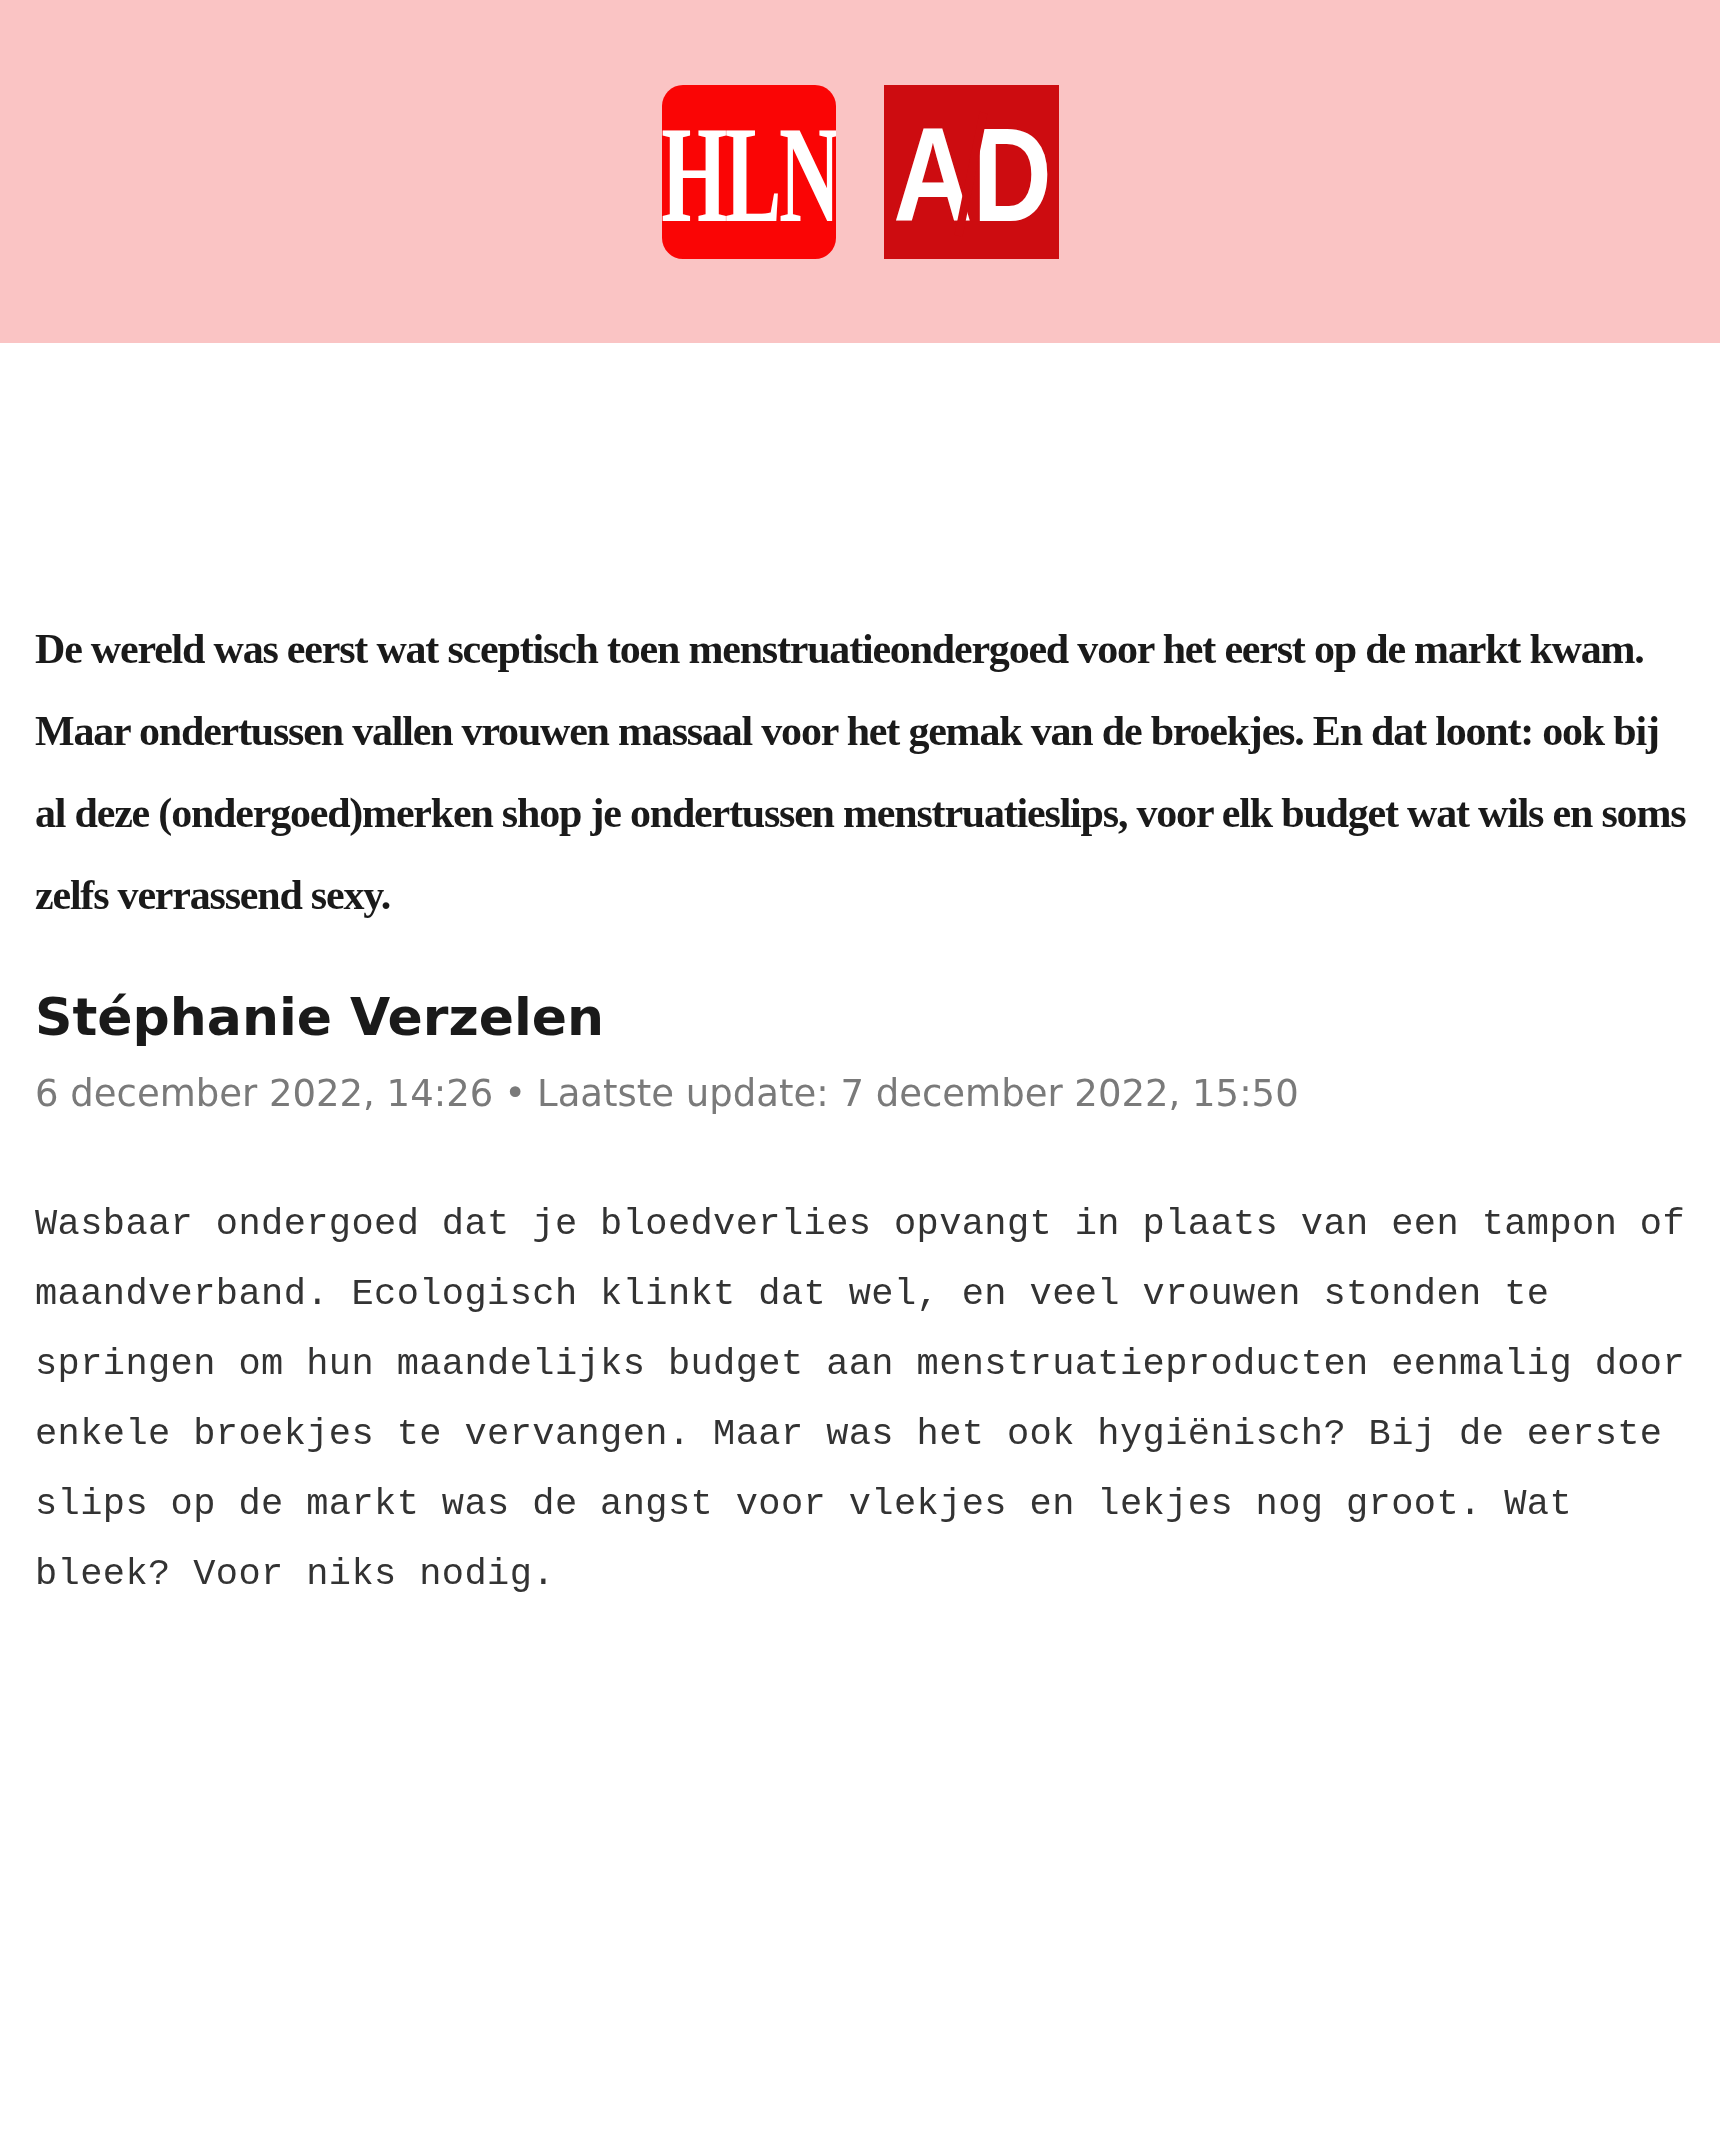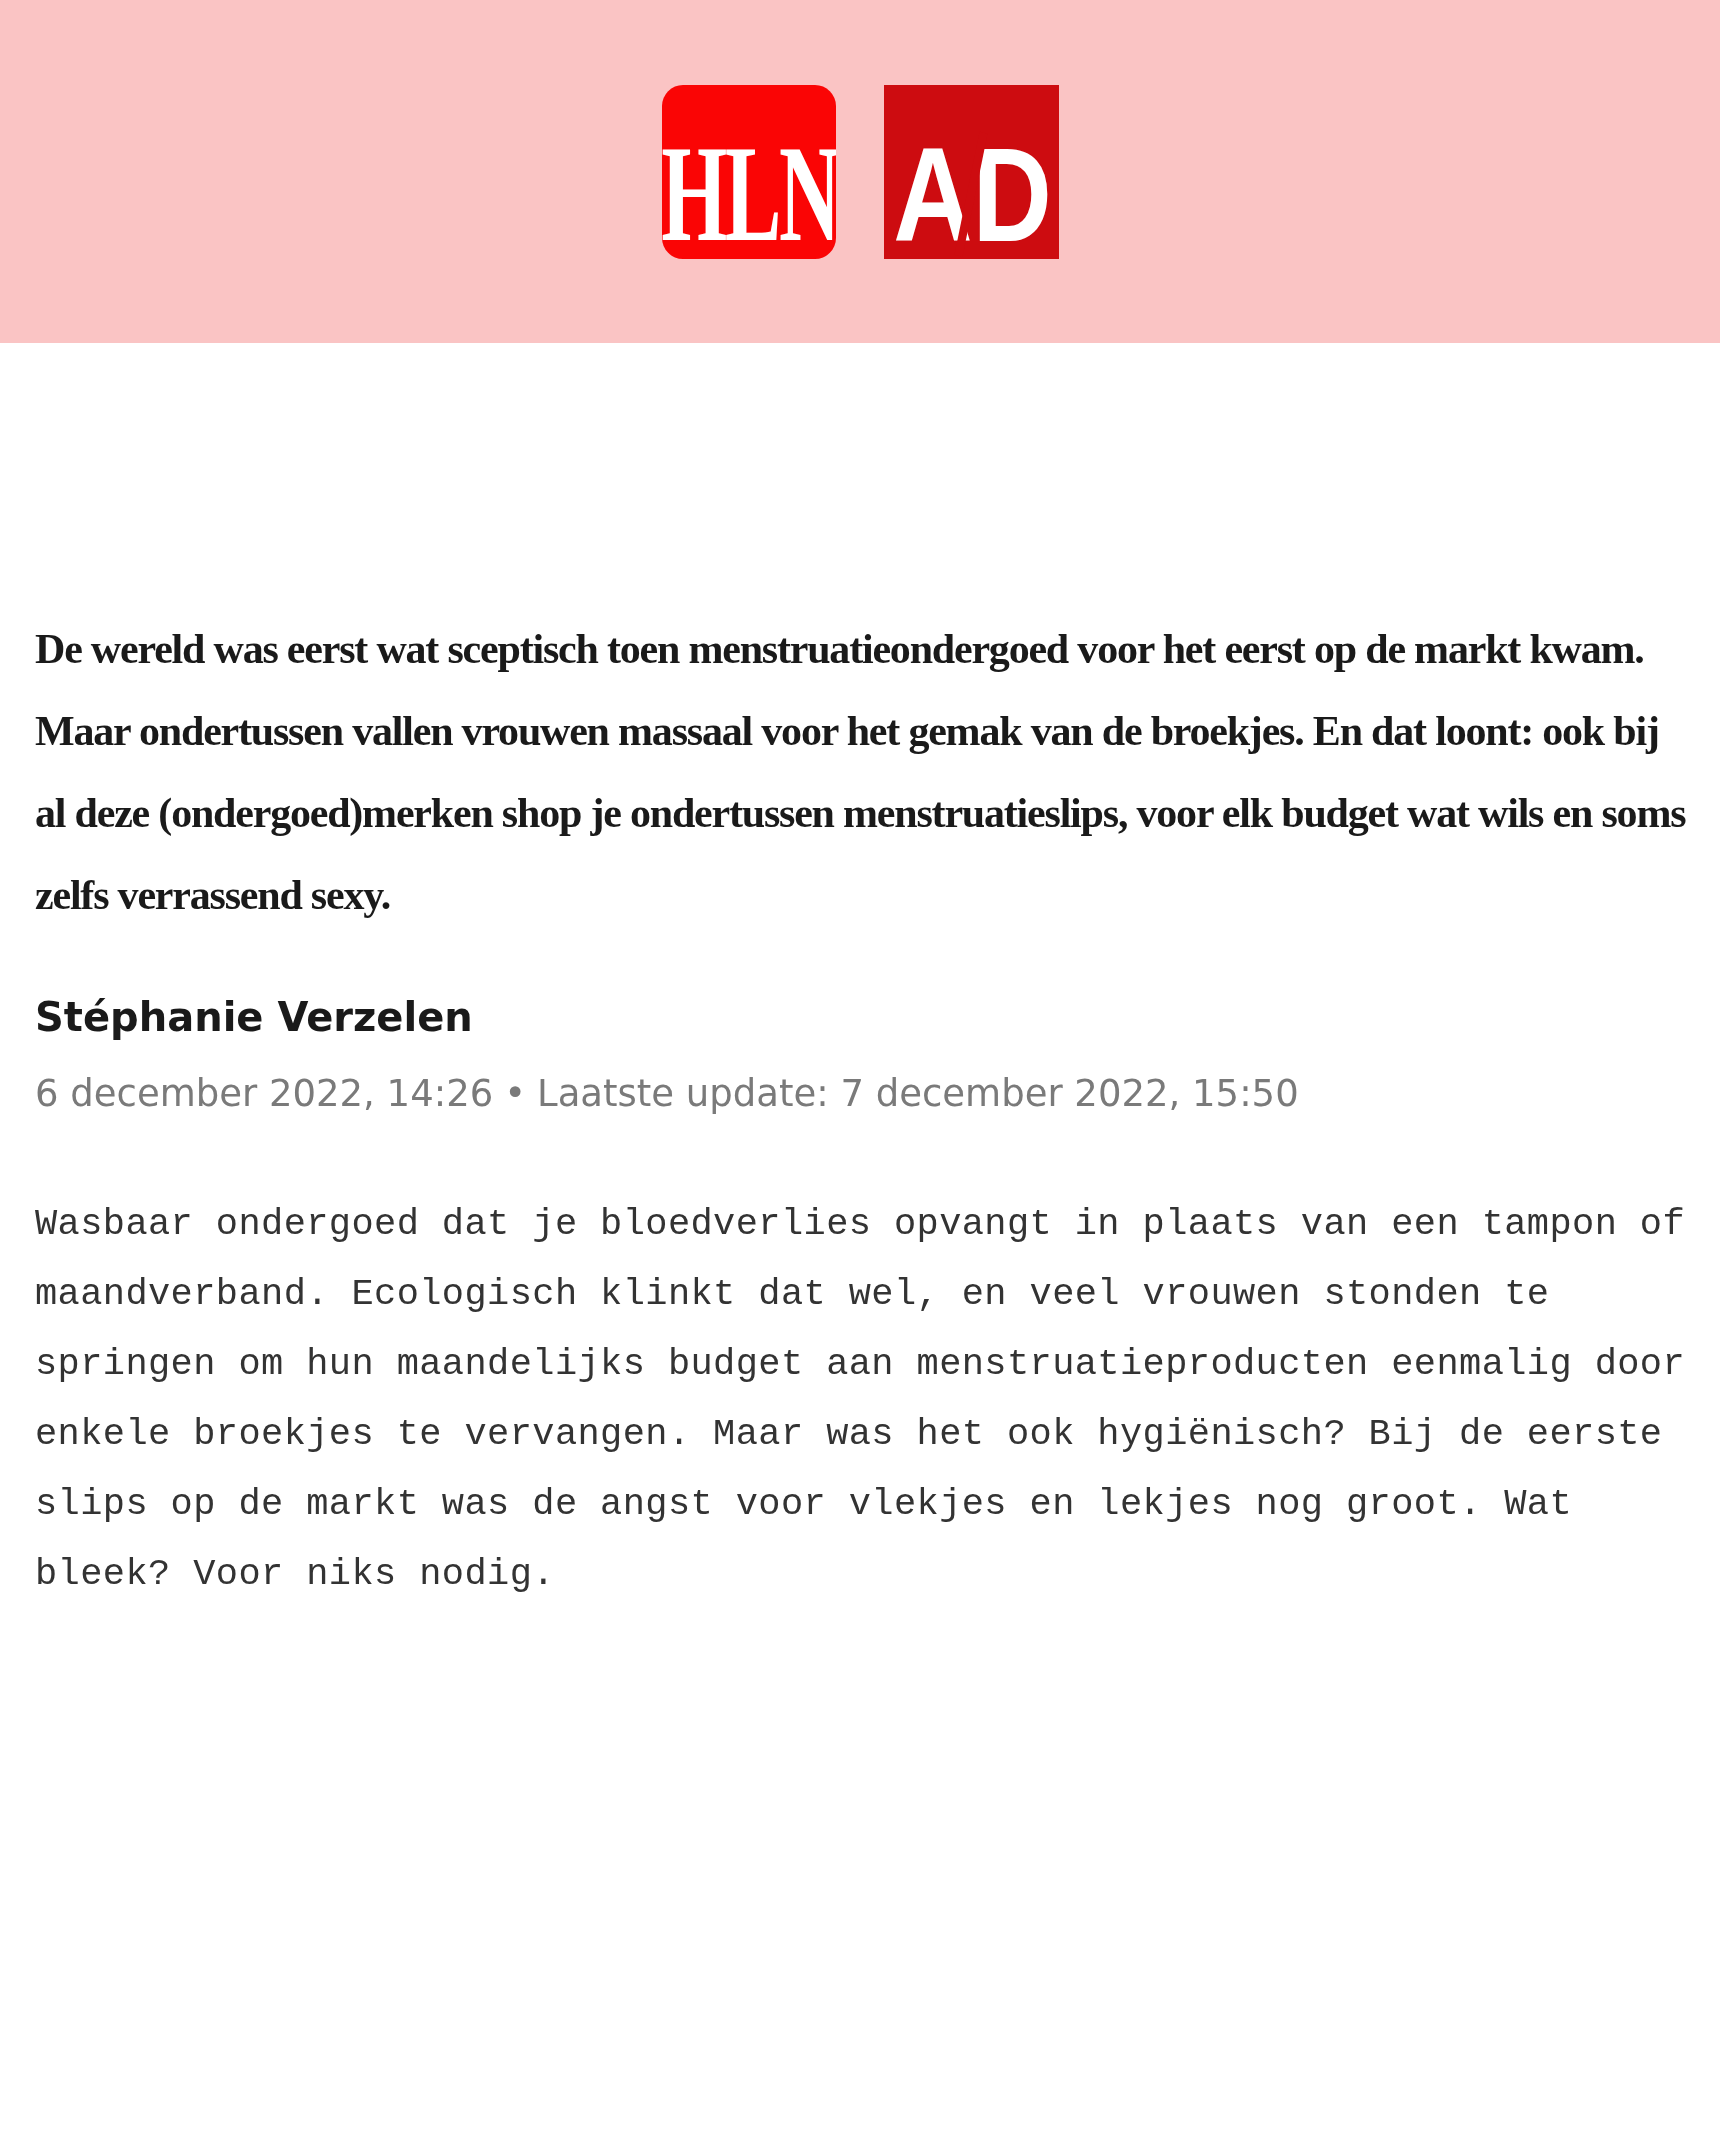--- a/index.html
+++ b/index.html
@@ -17,21 +17,21 @@
     width: 100%;
     height: 343px;
     display: flex;
     align-items: center;
     justify-content: center;
     gap: 48px;
   }
   .logo {
     height: 174px;
     display: flex;
-    align-items: flex-end;
+    align-items: center;
     justify-content: center;
     overflow: hidden;
     text-decoration: none;
   }
   .logo-hln {
     width: 174px;
     border-radius: 21px;
   }
   .logo-ad {
     width: 175px;
@@ -78,21 +78,21 @@
     font-weight: 700;
     font-size: 42px;
     line-height: 82px;
     letter-spacing: -1.2px;
     color: #1a1a1a;
   }
   .author {
     margin-top: 57px;
     font-family: "DejaVu Sans", sans-serif;
     font-weight: 700;
-    font-size: 40px;
+    font-size: 52px;
     line-height: 48px;
     color: #1a1a1a;
   }
   .dateline {
     margin-top: 29.5px;
     font-family: "DejaVu Sans", sans-serif;
     font-size: 37px;
     line-height: 45px;
     color: #7a7a7a;
     white-space: nowrap;

